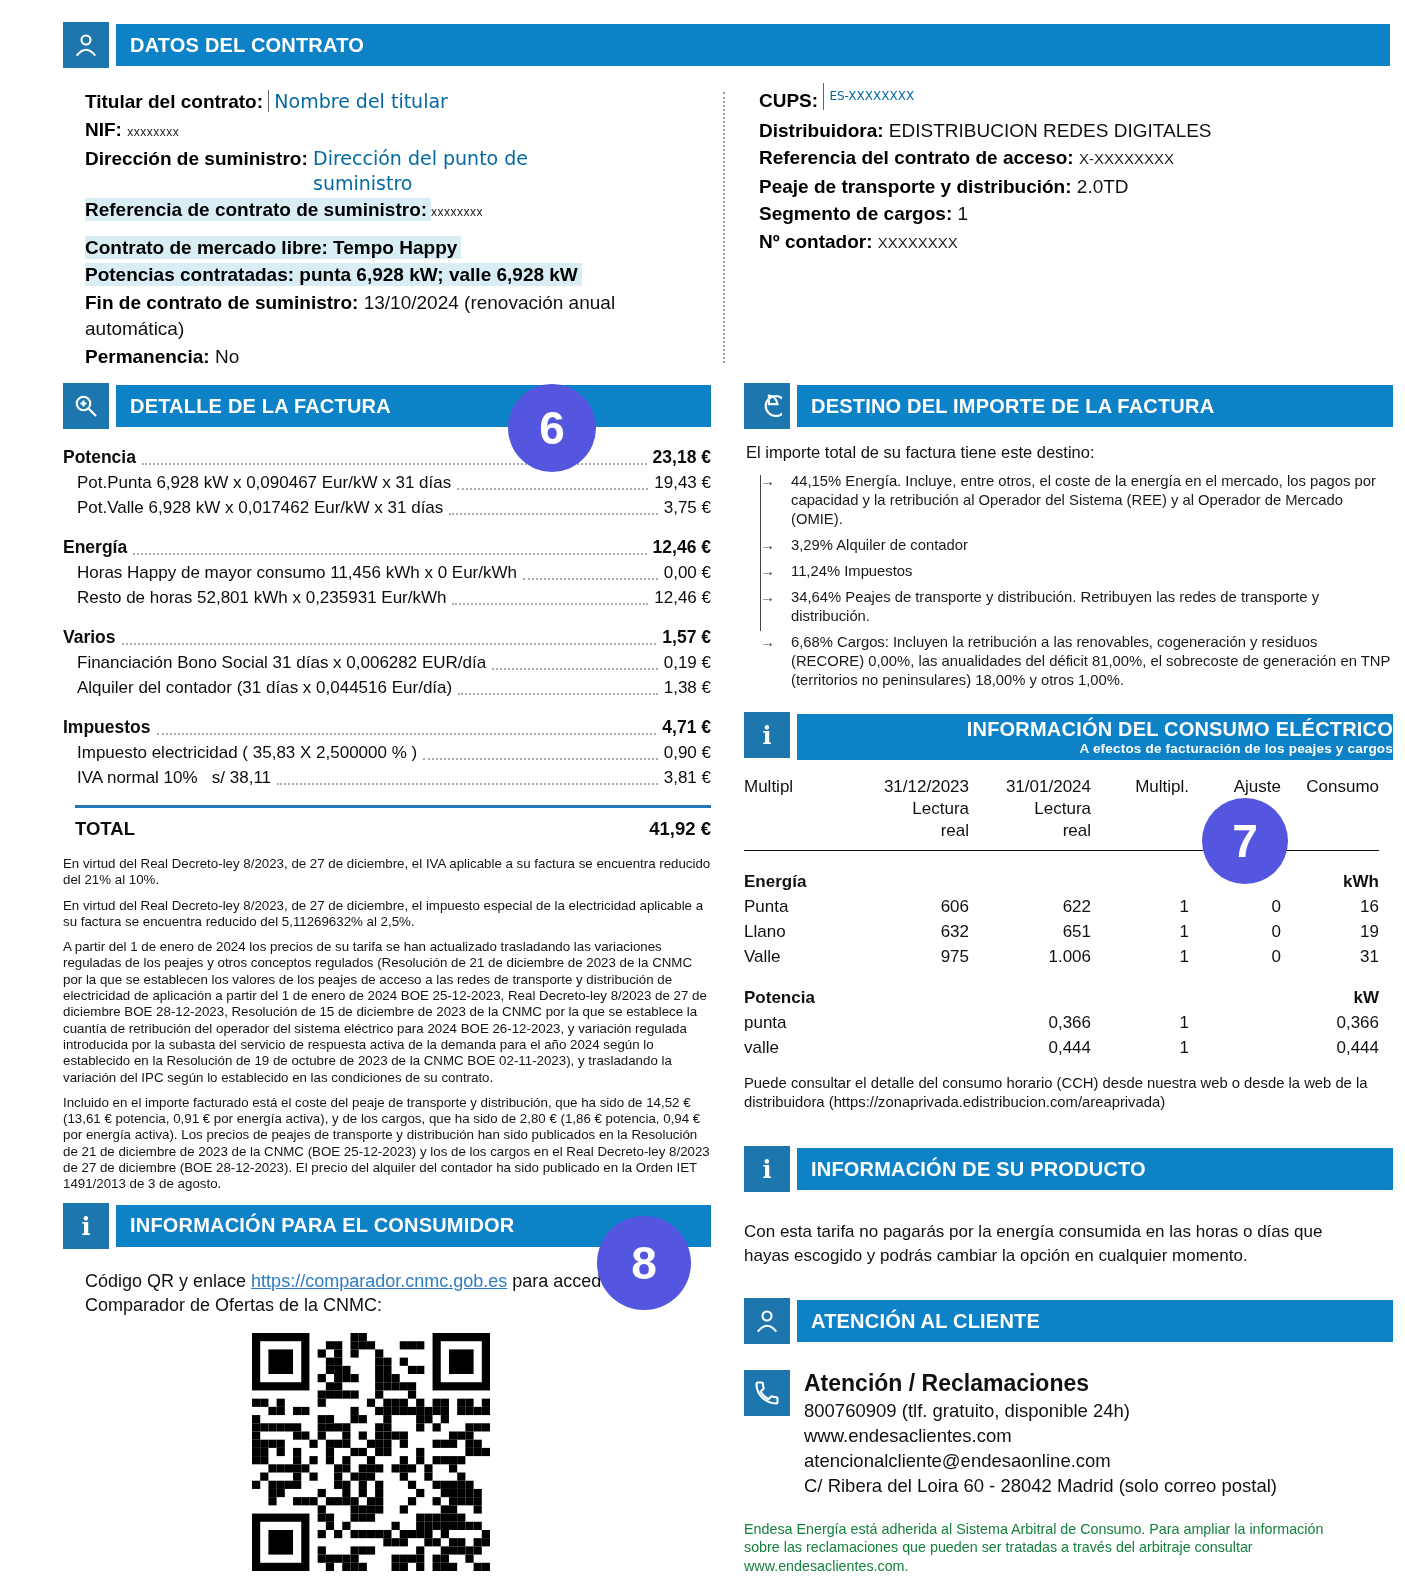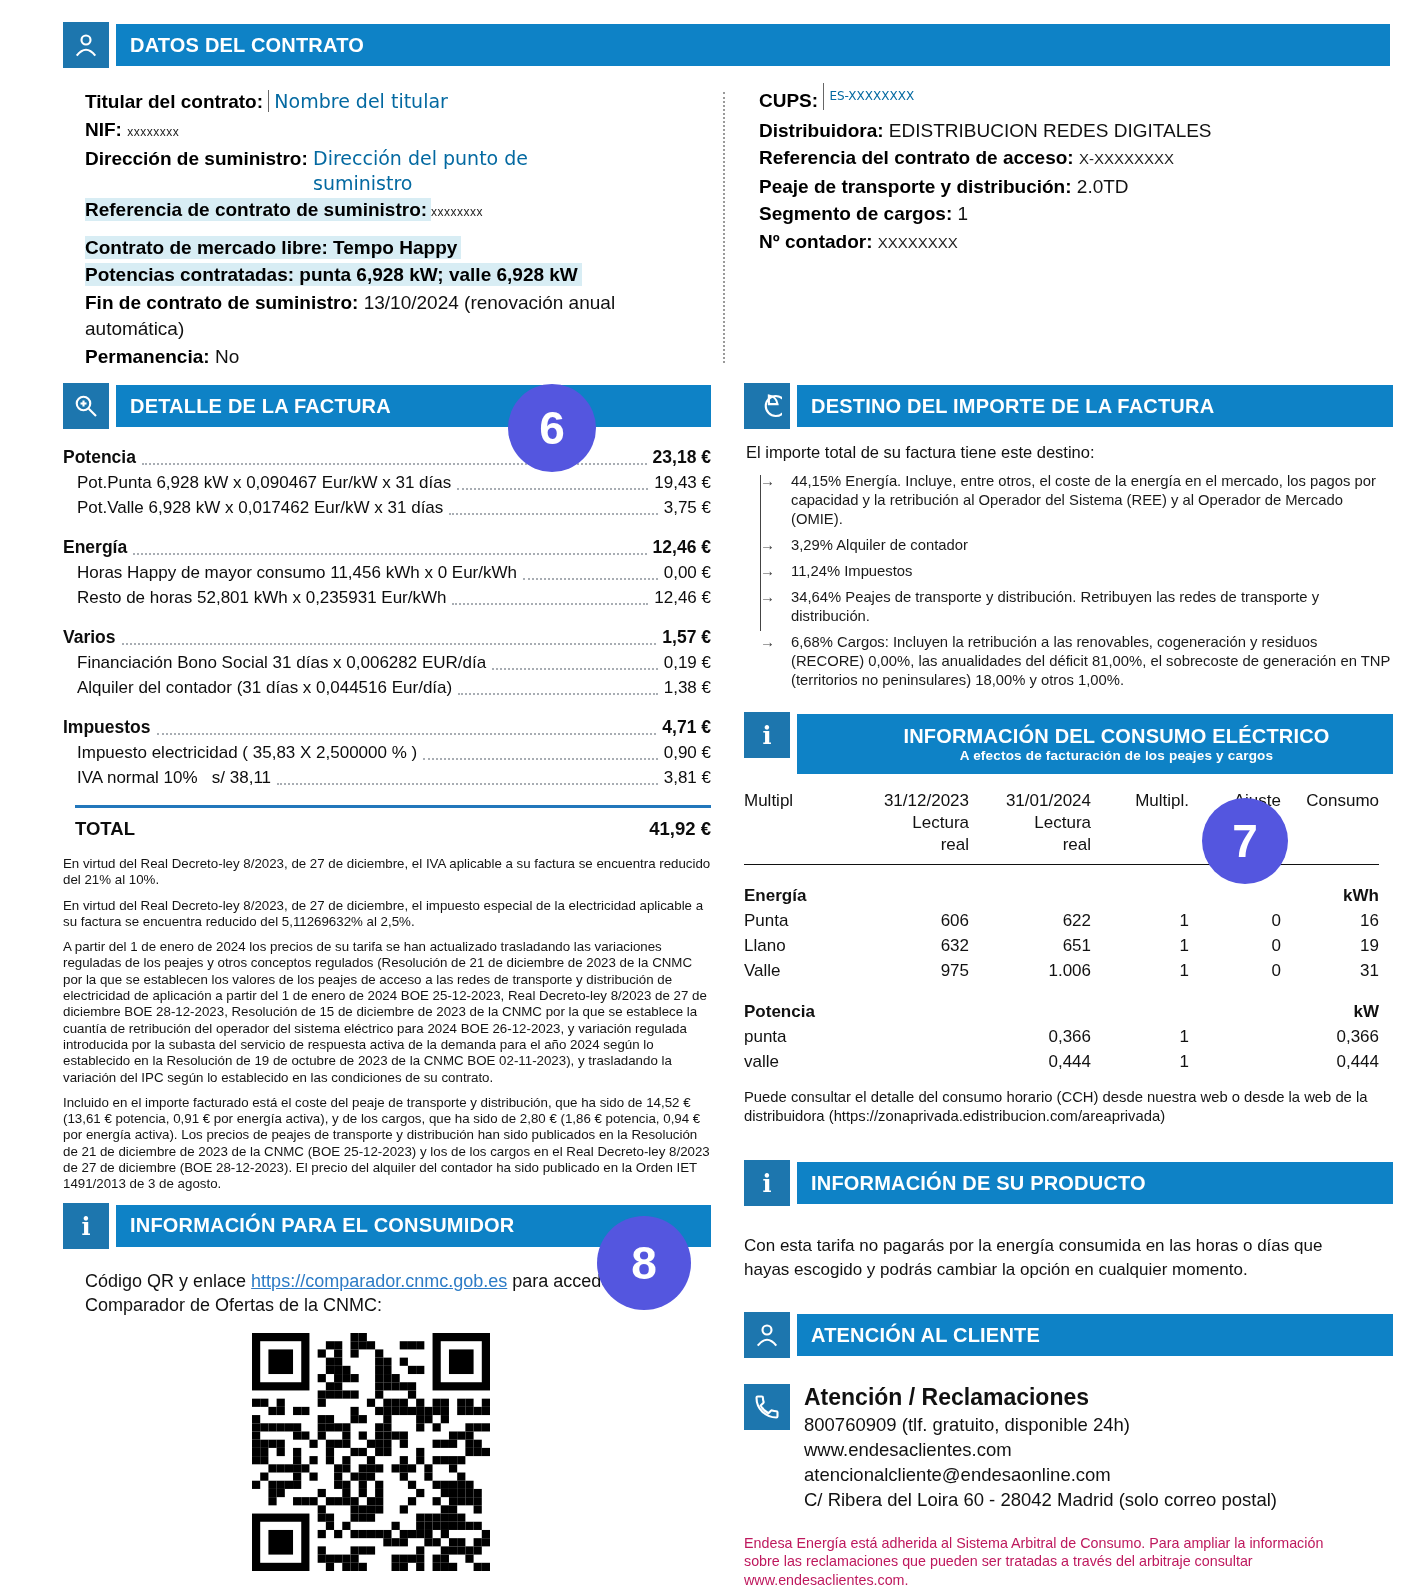--- a/index.html
+++ b/index.html
@@ -5,21 +5,21 @@
   html,body{margin:0;padding:0;background:#fff;}
   .page{position:relative;width:1405px;height:1587px;background:#fff;overflow:hidden;
         font-family:"Liberation Sans","DejaVu Sans",sans-serif;color:#111;border-radius:10px;}
   .inner{padding:22px 15px 0 63px;}
 
   
   .sec-header{display:flex;gap:7px;align-items:flex-start;}
   .tile{width:46px;height:46px;background:#1d76ae;display:flex;align-items:center;justify-content:center;flex:none;}
   .bar{flex:1;height:42px;margin-top:2px;background:#0e82c6;color:#fff;font-weight:bold;font-size:20px;
        display:flex;align-items:center;padding-left:14px;letter-spacing:.2px;}
-  .bar.two-line{height:60px;flex-direction:column;align-items:center;justify-content:center;line-height:1.12;padding-left:43px;}
+  .bar.two-line{height:46px;flex-direction:column;align-items:flex-end;justify-content:center;line-height:1.12;padding-left:43px;}
   .bar .sub{font-size:13.5px;}
 
   
   .contract-grid{display:grid;grid-template-columns:660px 24px 1fr;margin-top:20px;min-height:238px;}
   .contract-left{padding-left:22px;max-width:610px;font-size:19px;line-height:26.5px;}
   .vdots{border-left:2px dotted #9a9a9a;margin:4px 0 8px 0;}
   .contract-right{padding-left:12px;font-size:19px;line-height:26.5px;}
   .kv{margin:0 0 1px 0;}
   .kv b{color:#000;}
   .xval{font-size:12px;letter-spacing:.5px;color:#222;}
@@ -77,21 +77,21 @@
   
   .producto-header{margin-top:34px;}
   .producto-text{margin-top:28px;width:610px;font-size:17px;line-height:24px;}
 
   
   .atencion-header{margin-top:30px;}
   .contact{display:flex;gap:14px;margin-top:26px;}
   .contact .tile{width:46px;height:46px;}
   .c-title{font-weight:bold;font-size:23px;line-height:26px;margin-bottom:2px;}
   .c-line{font-size:18.5px;line-height:25px;}
-  .a-par{margin-top:22px;width:595px;font-size:14.3px;line-height:18.3px;color:#be185d;}
+  .a-par{margin-top:22px;width:595px;font-size:14.3px;line-height:18.3px;color:#15803d;}
 
   
   .badge{position:absolute;border-radius:50%;background:#5456df;color:#fff;display:flex;align-items:center;justify-content:center;
          font-weight:bold;font-size:46px;font-family:"Liberation Sans",sans-serif;}
   .b6{left:508px;top:384px;width:88px;height:88px;}
   .b7{left:1202px;top:798px;width:86px;height:86px;}
   .b8{left:597px;top:1216px;width:94px;height:94px;}
 
   svg.ic{display:block;}
 </style>

